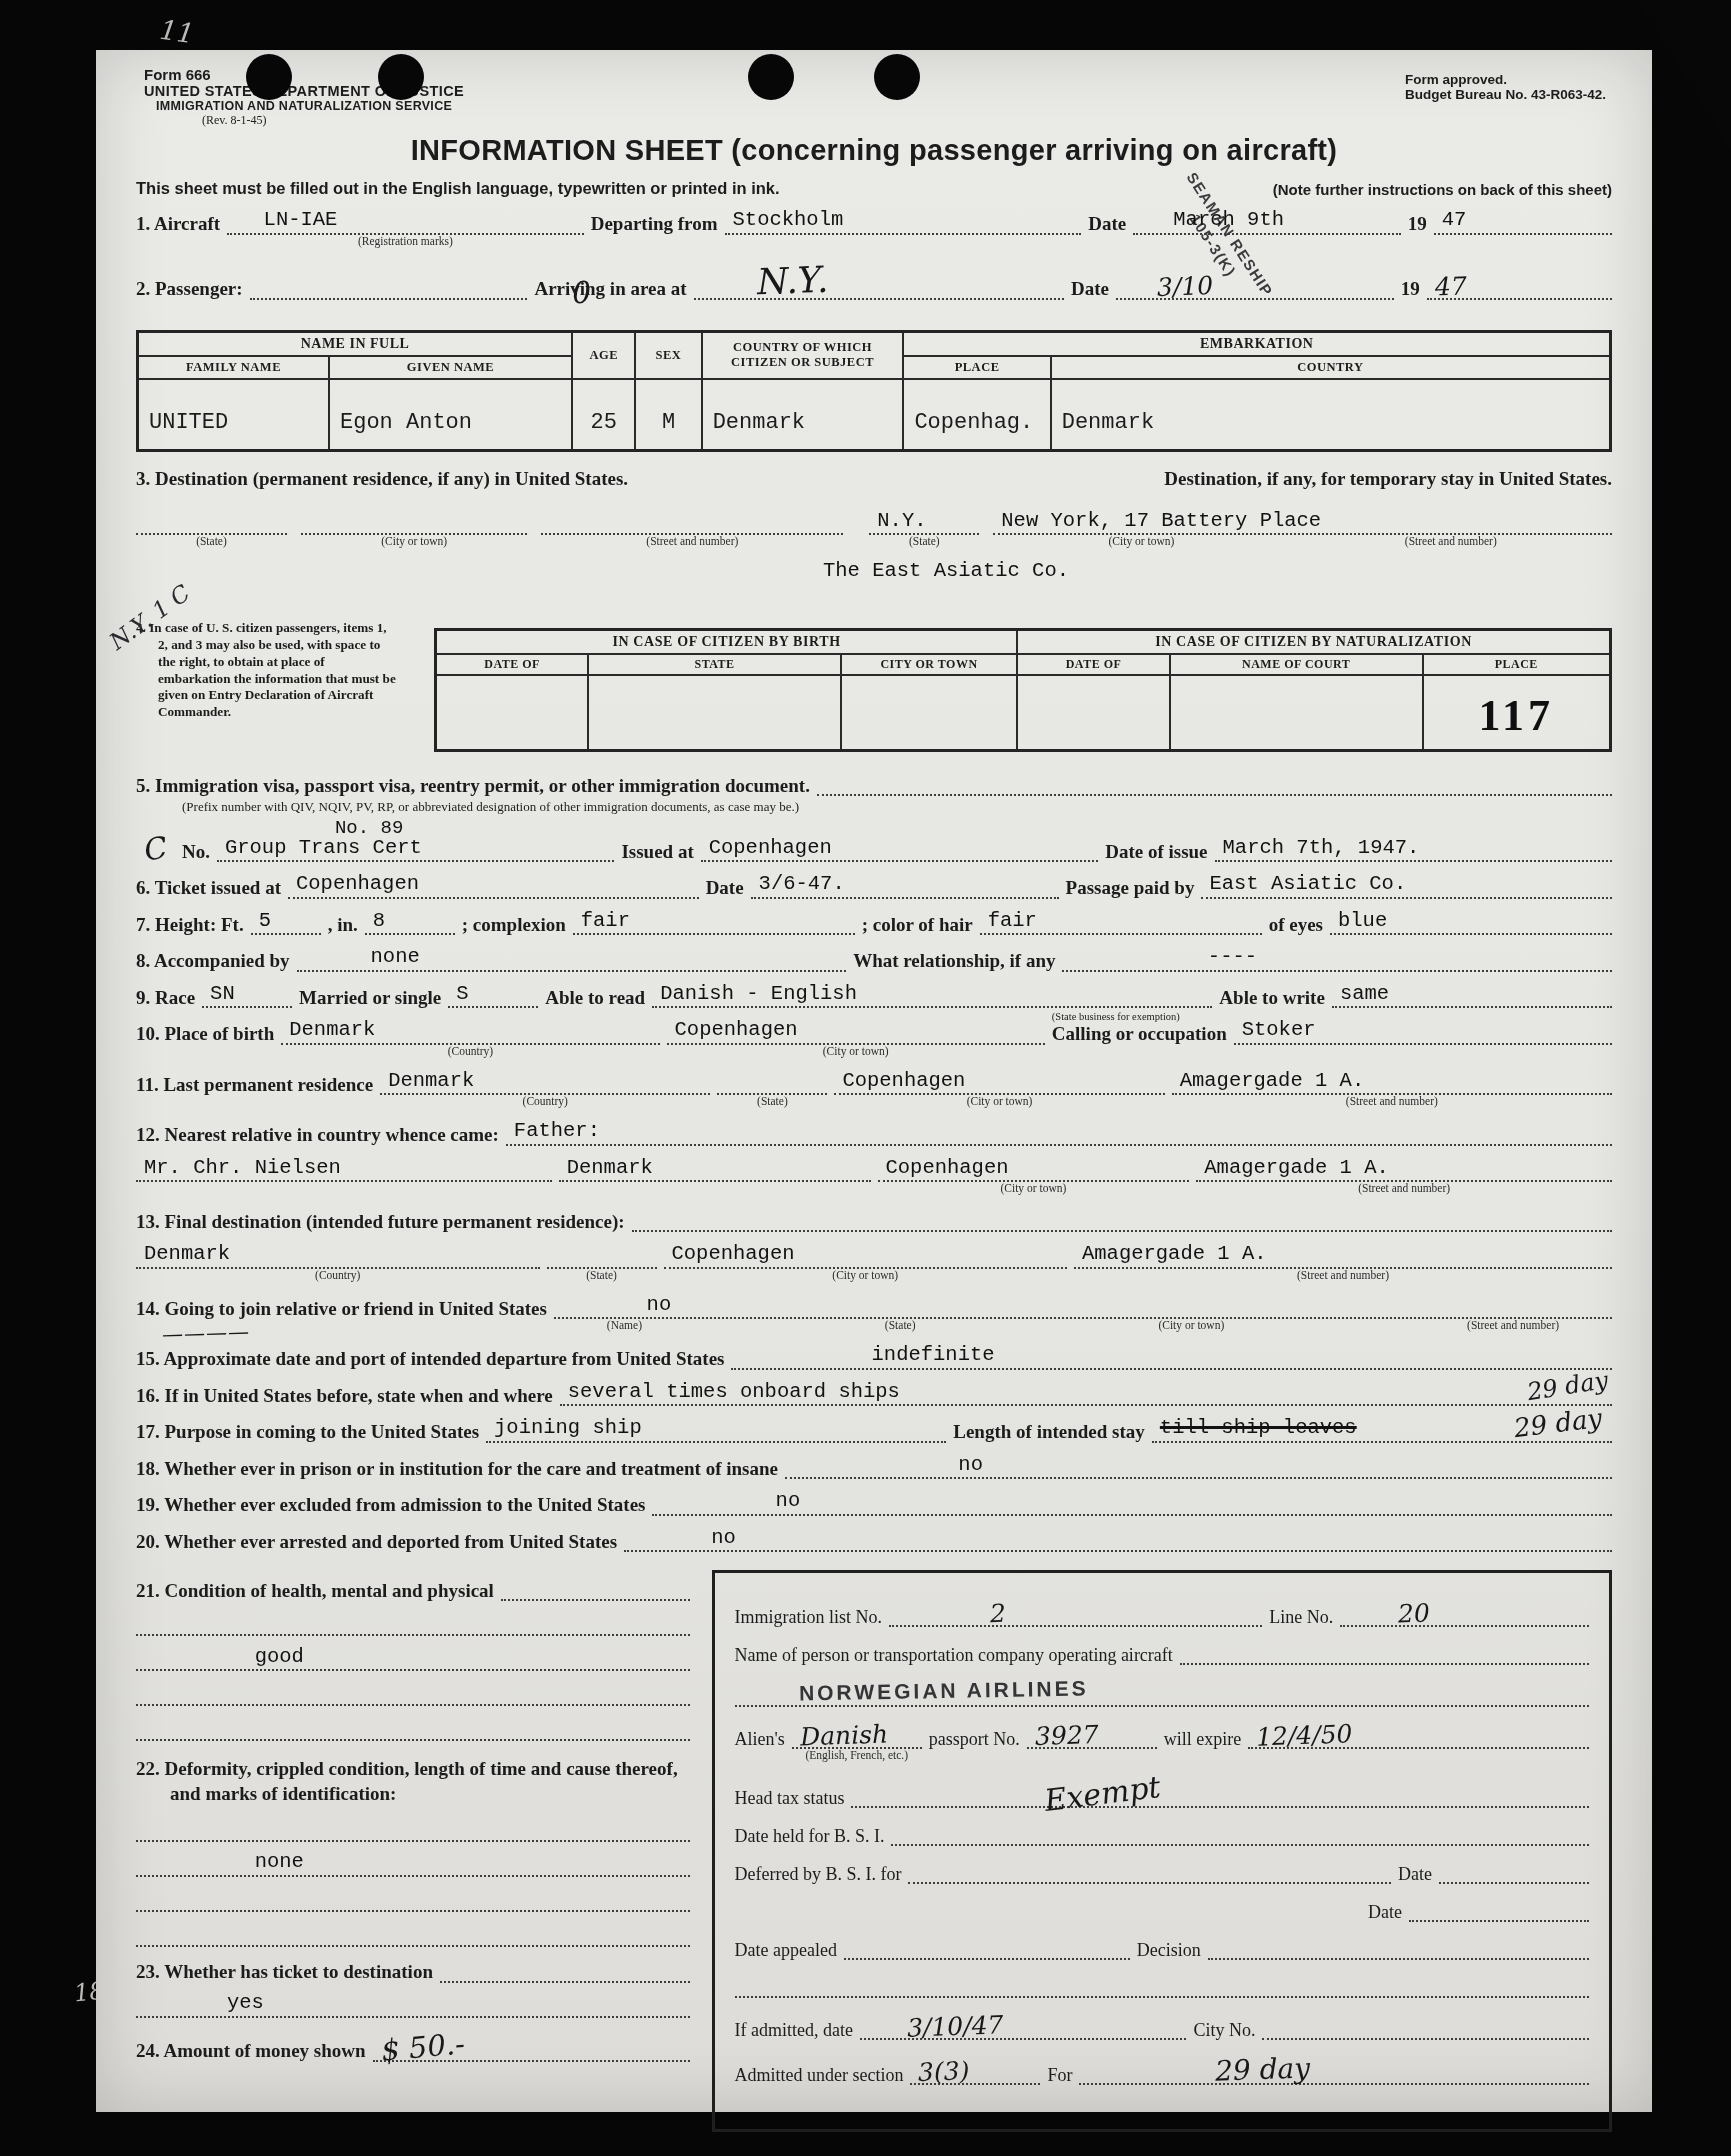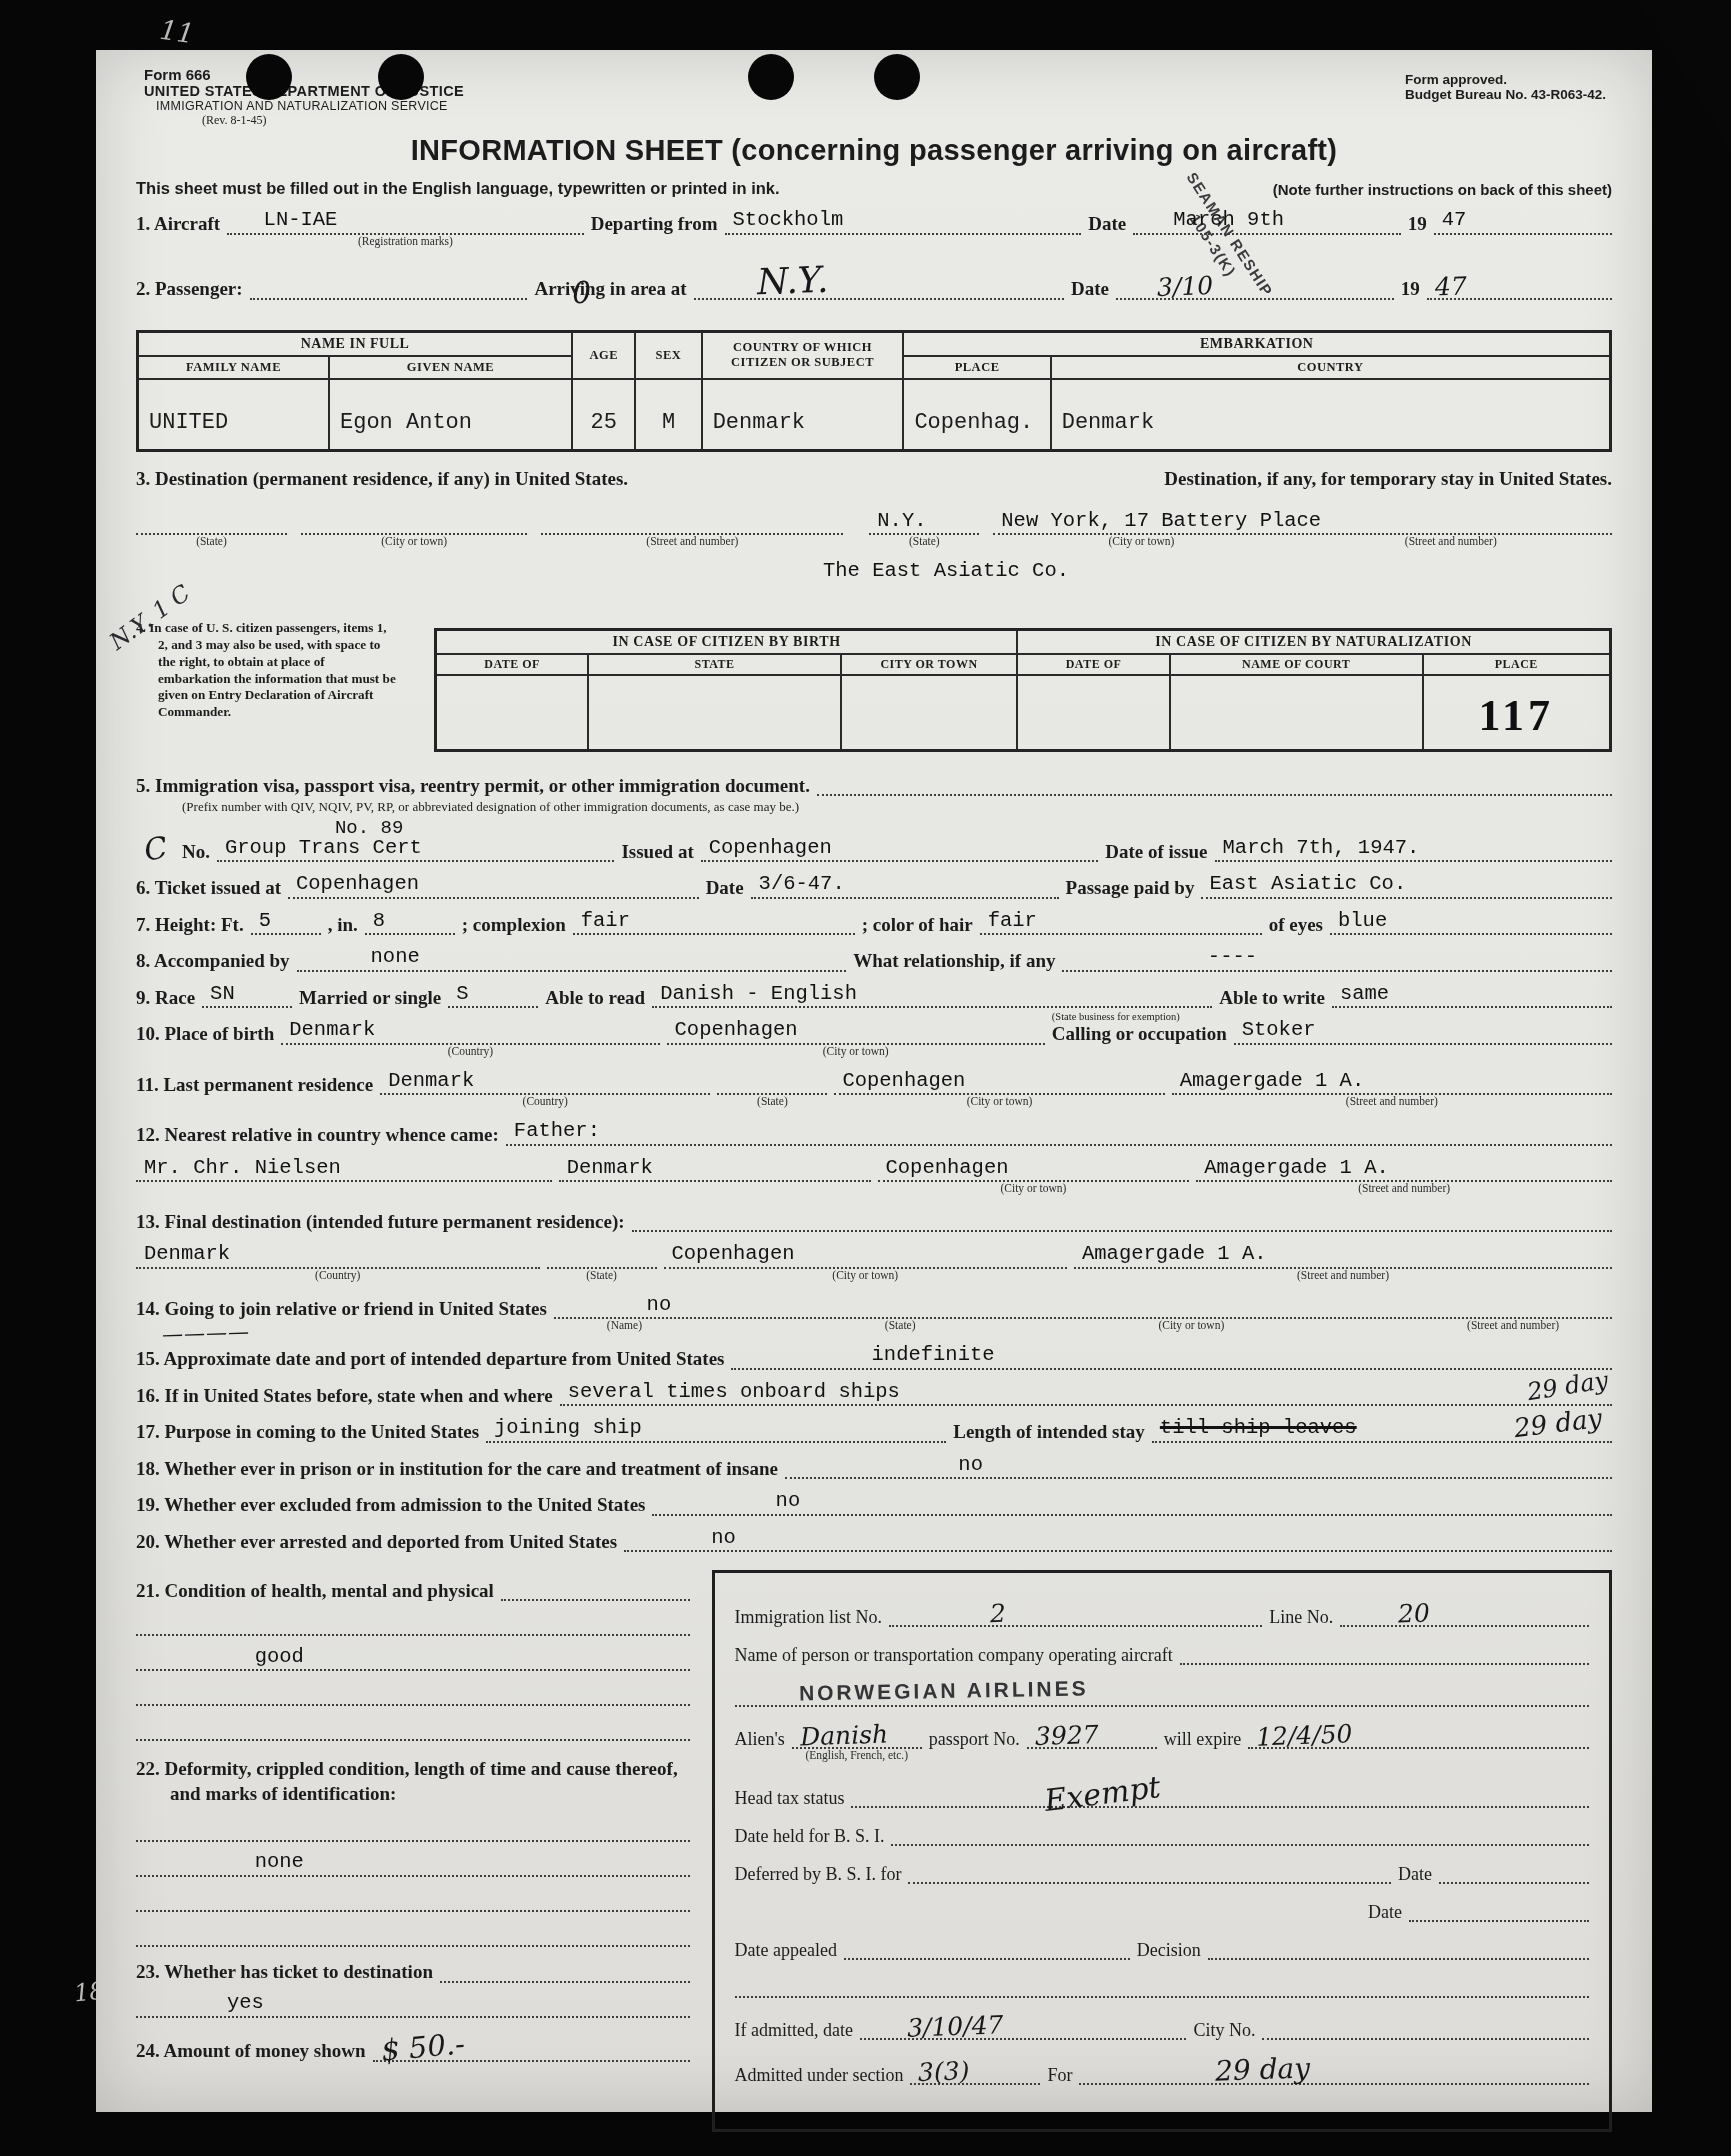--- a/index.html
+++ b/index.html
@@ -35,21 +35,21 @@
   .ml8{margin-left:8%;} .ml12{margin-left:12%;} .ml15{margin-left:15%;} .ml20{margin-left:20%;}
   .ml25{margin-left:25%;}
   .cell { display:flex; align-items:flex-end; position:relative; border-bottom:2px dotted #3c3c3c; min-height:26px; }
   .blank { border-bottom:2px dotted #3c3c3c; height:35px; display:flex; align-items:flex-end; position:relative; }
 
   
   .hdr { display:flex; justify-content:space-between; align-items:flex-start; padding:2px 6px 0 8px; }
   .hdr-l { font-family:"Liberation Sans",sans-serif; }
   .fno { font-weight:700; font-size:15px; }
   .d1 { font-weight:700; font-size:14.5px; letter-spacing:.4px; }
-  .d2 { font-weight:400; font-size:12.5px; letter-spacing:.3px;padding-left:12px; }
+  .d2 { font-weight:700; font-size:12.5px; letter-spacing:.3px;padding-left:12px; }
   .rev { font-size:12px; padding-left:58px; font-family:"Liberation Serif",serif; }
   .hdr-r { font-family:"Liberation Sans",sans-serif; font-weight:700; font-size:13.5px; text-align:left; padding-top:6px; }
   .title { text-align:center; font-family:"Liberation Sans",sans-serif; font-weight:700;
            font-size:29px; letter-spacing:.3px; margin-top:6px; }
   .subhdr { display:flex; justify-content:space-between; align-items:flex-end;
             font-family:"Liberation Sans",sans-serif; font-weight:700; margin-top:12px; }
   .must { font-size:16.5px; }
   .bnote { font-size:15px; }
 
   

